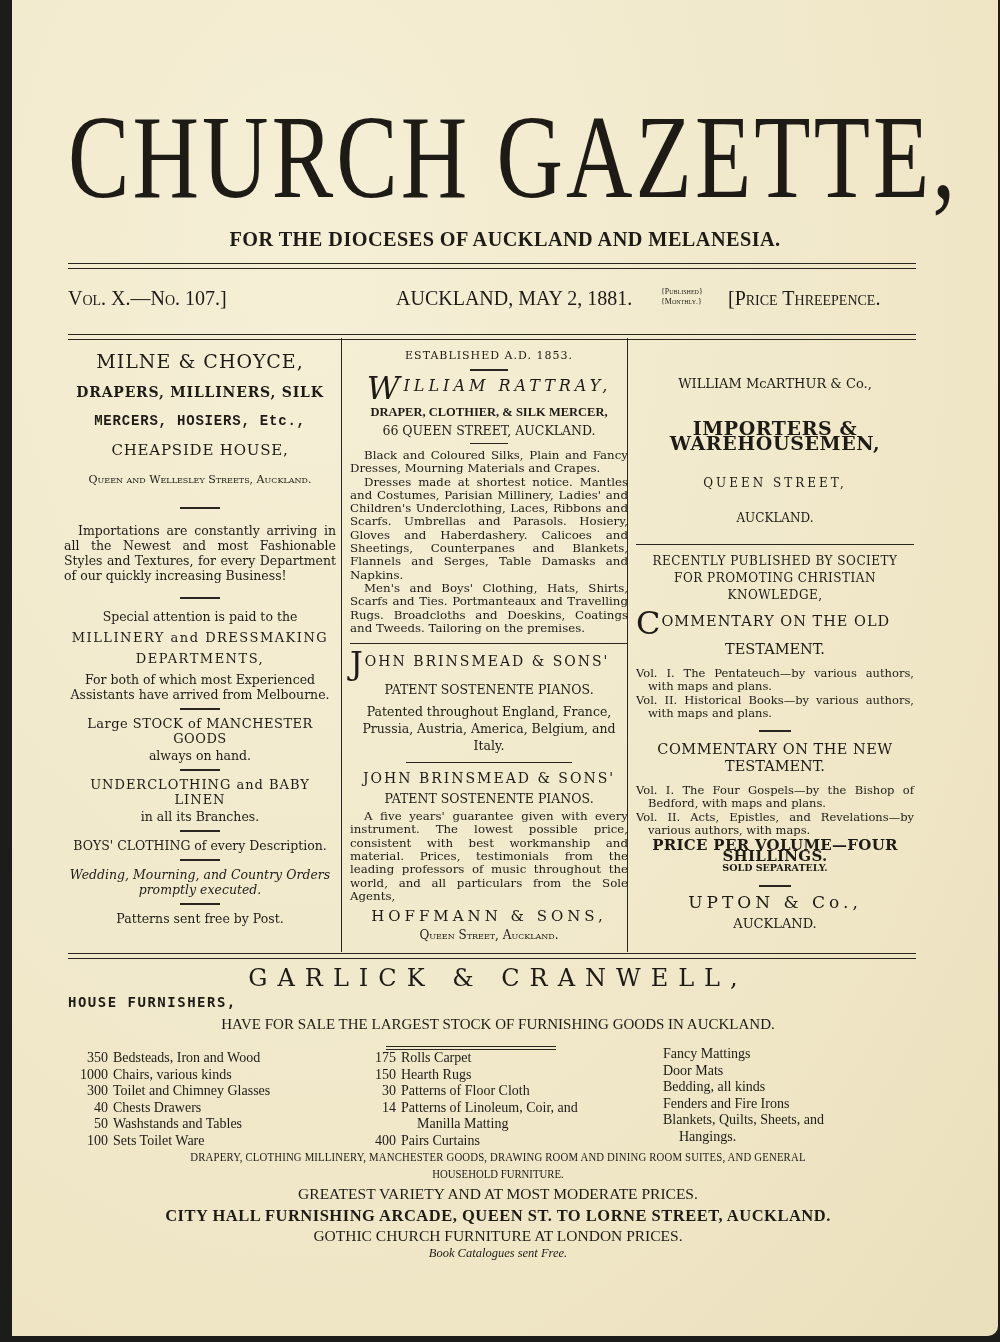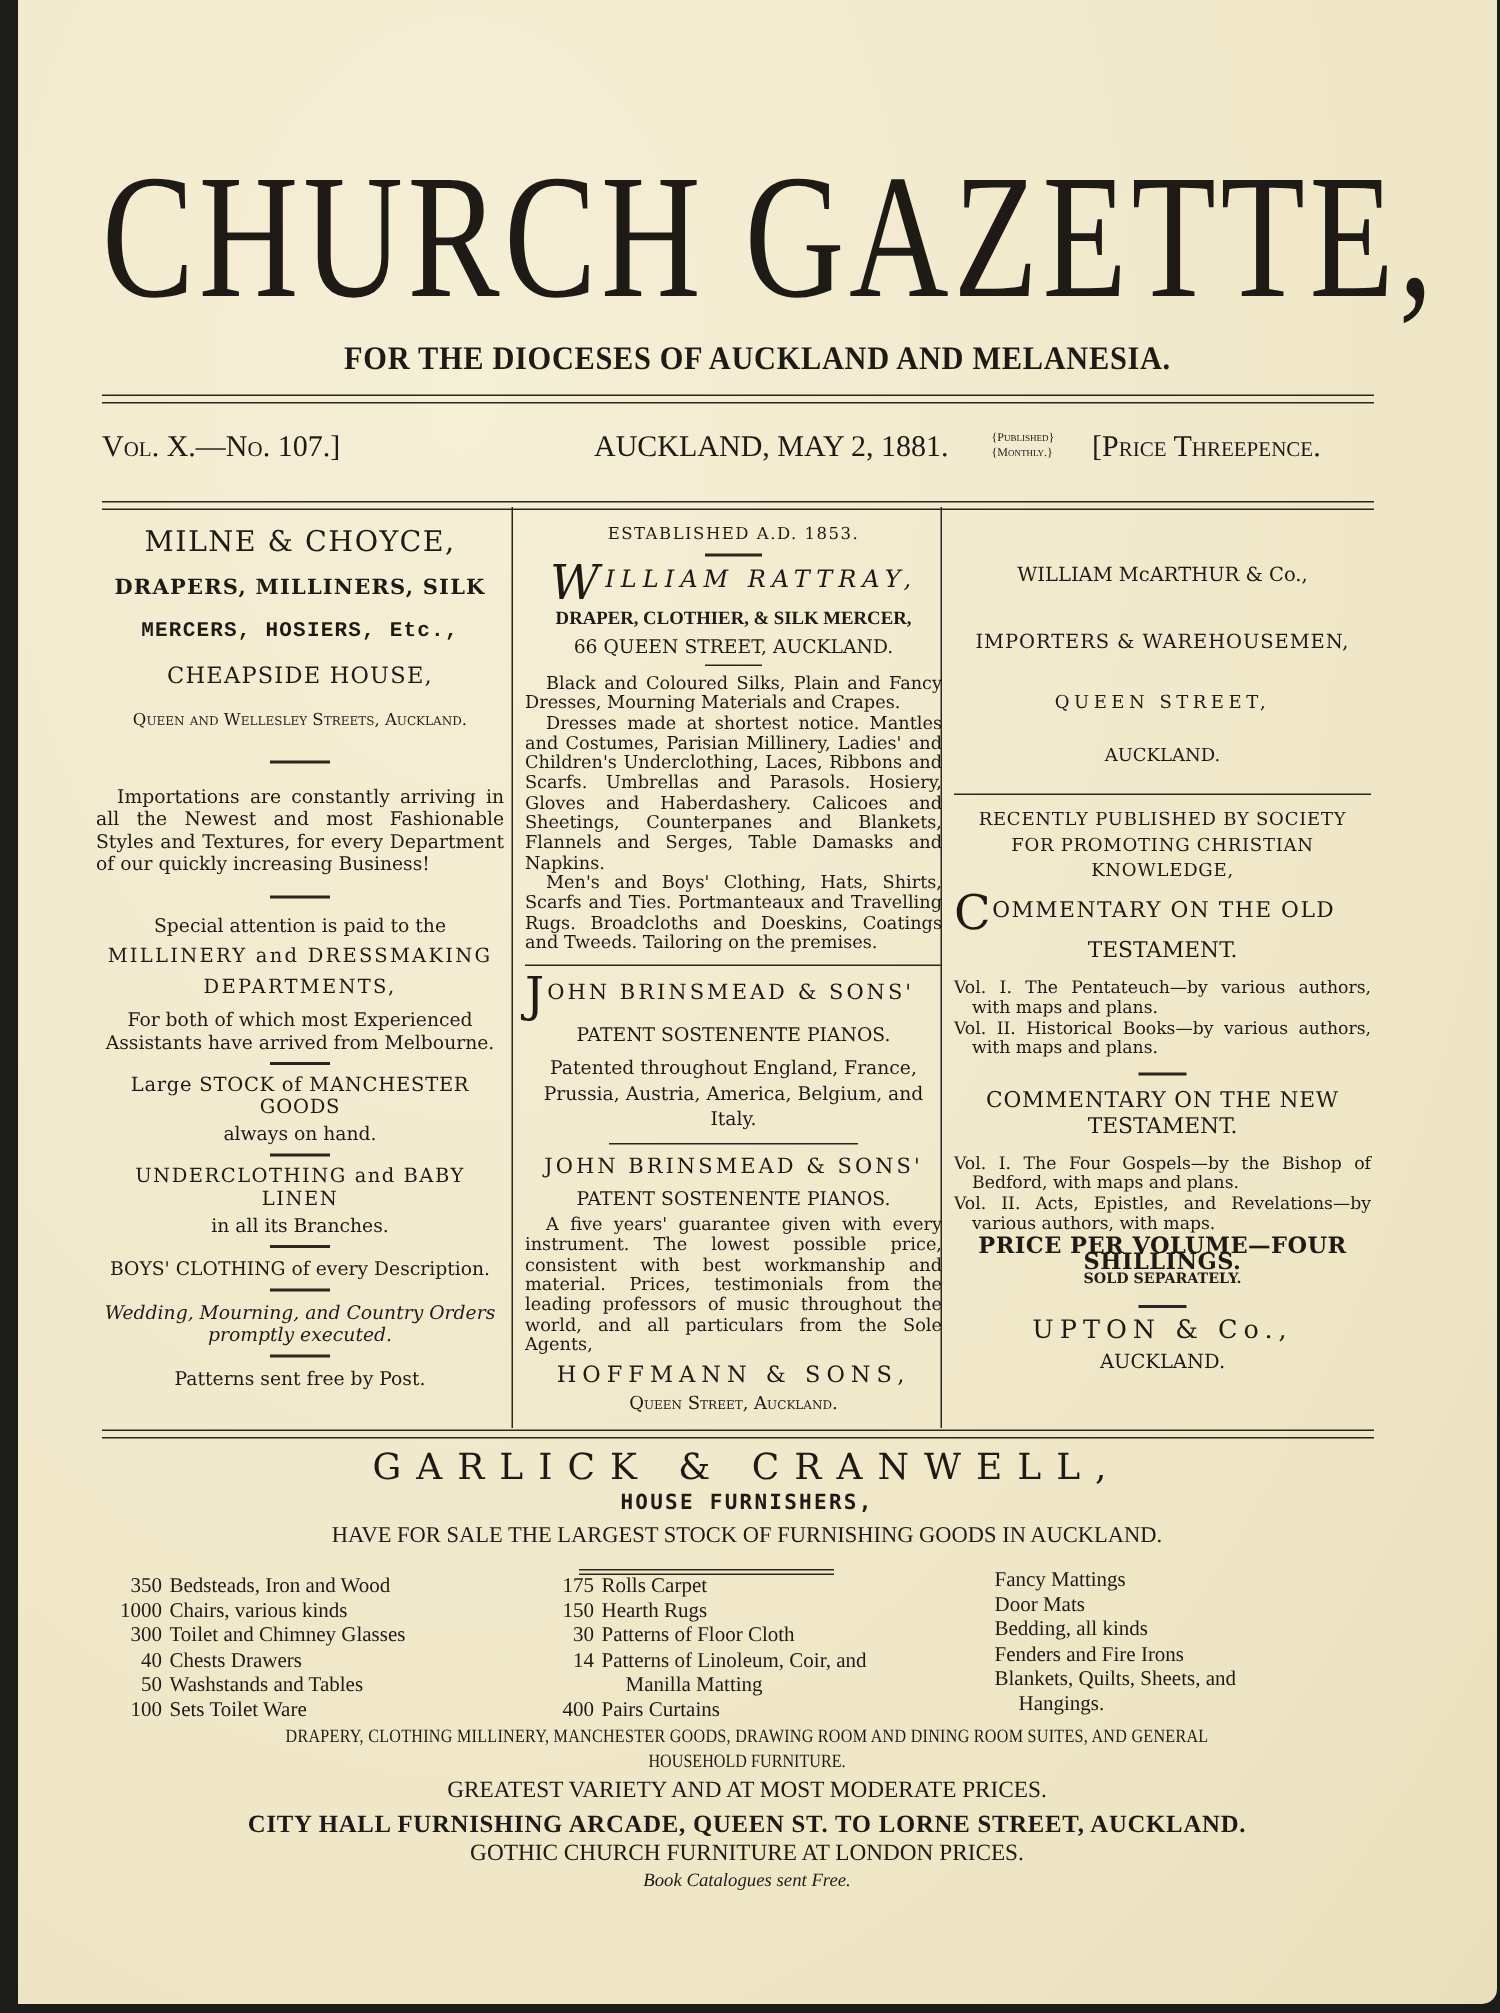--- a/index.html
+++ b/index.html
@@ -51,21 +51,21 @@
   .h-md { font-size: 15px; letter-spacing: 0.8px; margin: 4px 0; }
   .h-sm { font-size: 13px; letter-spacing: 1.5px; }
   .drop { font-size: 32px; line-height: 26px; vertical-align: -8px; }
   .ital { font-style: italic; }
   .bold { font-weight: bold; }
   .tiny { font-size: 11px; }
 
   
   .bottom { position: absolute; left: 56px; top: 960px; width: 860px; }
   .ga-title { text-align: center; font-size: 24px; letter-spacing: 10px; margin-top: 4px; }
-  .ga-sub { text-align: center; font-size: 14px; font-weight: bold; letter-spacing: 1.5px; margin-top: 2px; font-family: "DejaVu Sans Mono", monospace; }
+  .ga-sub { font-size: 14px; font-weight: bold; letter-spacing: 1.5px; margin-top: 2px; font-family: "DejaVu Sans Mono", monospace; }
   .ga-line { text-align: center; font-family: "Liberation Serif", serif; font-size: 15px; margin-top: 6px; }
   .inv { position: absolute; top: 90px; font-size: 14px; line-height: 16.5px; font-family: "Liberation Serif", serif; }
   .inv .row { display: flex; white-space: nowrap; }
   .inv .qty { width: 40px; text-align: right; margin-right: 5px; }
   .foot { position: absolute; left: 0; width: 860px; text-align: center; font-family: "Liberation Serif", serif; }
 </style>
 </head>
 <body>
 
 <div class="page">
@@ -140,21 +140,21 @@
     <div class="mid-rule"></div>
     <div class="center" style="font-size:14px;letter-spacing:2px;">JOHN BRINSMEAD &amp; SONS'</div>
     <div class="center" style="margin-top:5px;font-size:12.5px;">PATENT SOSTENENTE PIANOS.</div>
     <p class="p justify indent" style="margin-top:4px;font-size:11.8px;line-height:13.3px;">A five years' guarantee given with every instrument. The lowest possible price, consistent with best workmanship and material. Prices, testimonials from the leading professors of music throughout the world, and all particulars from the Sole Agents,</p>
     <div class="center" style="margin-top:6px;font-size:15px;letter-spacing:4px;">HOFFMANN &amp; SONS,</div>
     <div class="center sc" style="margin-top:4px;font-size:12px;">Queen Street, Auckland.</div>
   </div>
 
   <div class="col col3">
     <div class="center" style="margin-top:36px;font-size:13px;">WILLIAM McARTHUR &amp; Co.,</div>
-    <div class="center" style="margin-top:30px;font-size:13px;letter-spacing:0.6px;">IMPORTERS &amp; WAREHOUSEMEN,</div>
+    <div class="center" style="margin-top:30px;font-size:19px;letter-spacing:0.6px;font-weight:bold;">IMPORTERS &amp; WAREHOUSEMEN,</div>
     <div class="center" style="margin-top:25px;font-size:12px;letter-spacing:3px;">QUEEN STREET,</div>
     <div class="center" style="margin-top:20px;font-size:12px;">AUCKLAND.</div>
     <div class="long-rule" style="margin:18px 0 8px;"></div>
     <div class="center" style="font-size:12px;line-height:17px;letter-spacing:0.5px;">
       <div>RECENTLY PUBLISHED BY SOCIETY</div>
       <div>FOR PROMOTING CHRISTIAN</div>
       <div>KNOWLEDGE,</div>
     </div>
     <div style="margin-top:6px;font-size:14.5px;letter-spacing:1px;">
       <span class="drop">C</span><span>OMMENTARY ON THE OLD</span>

